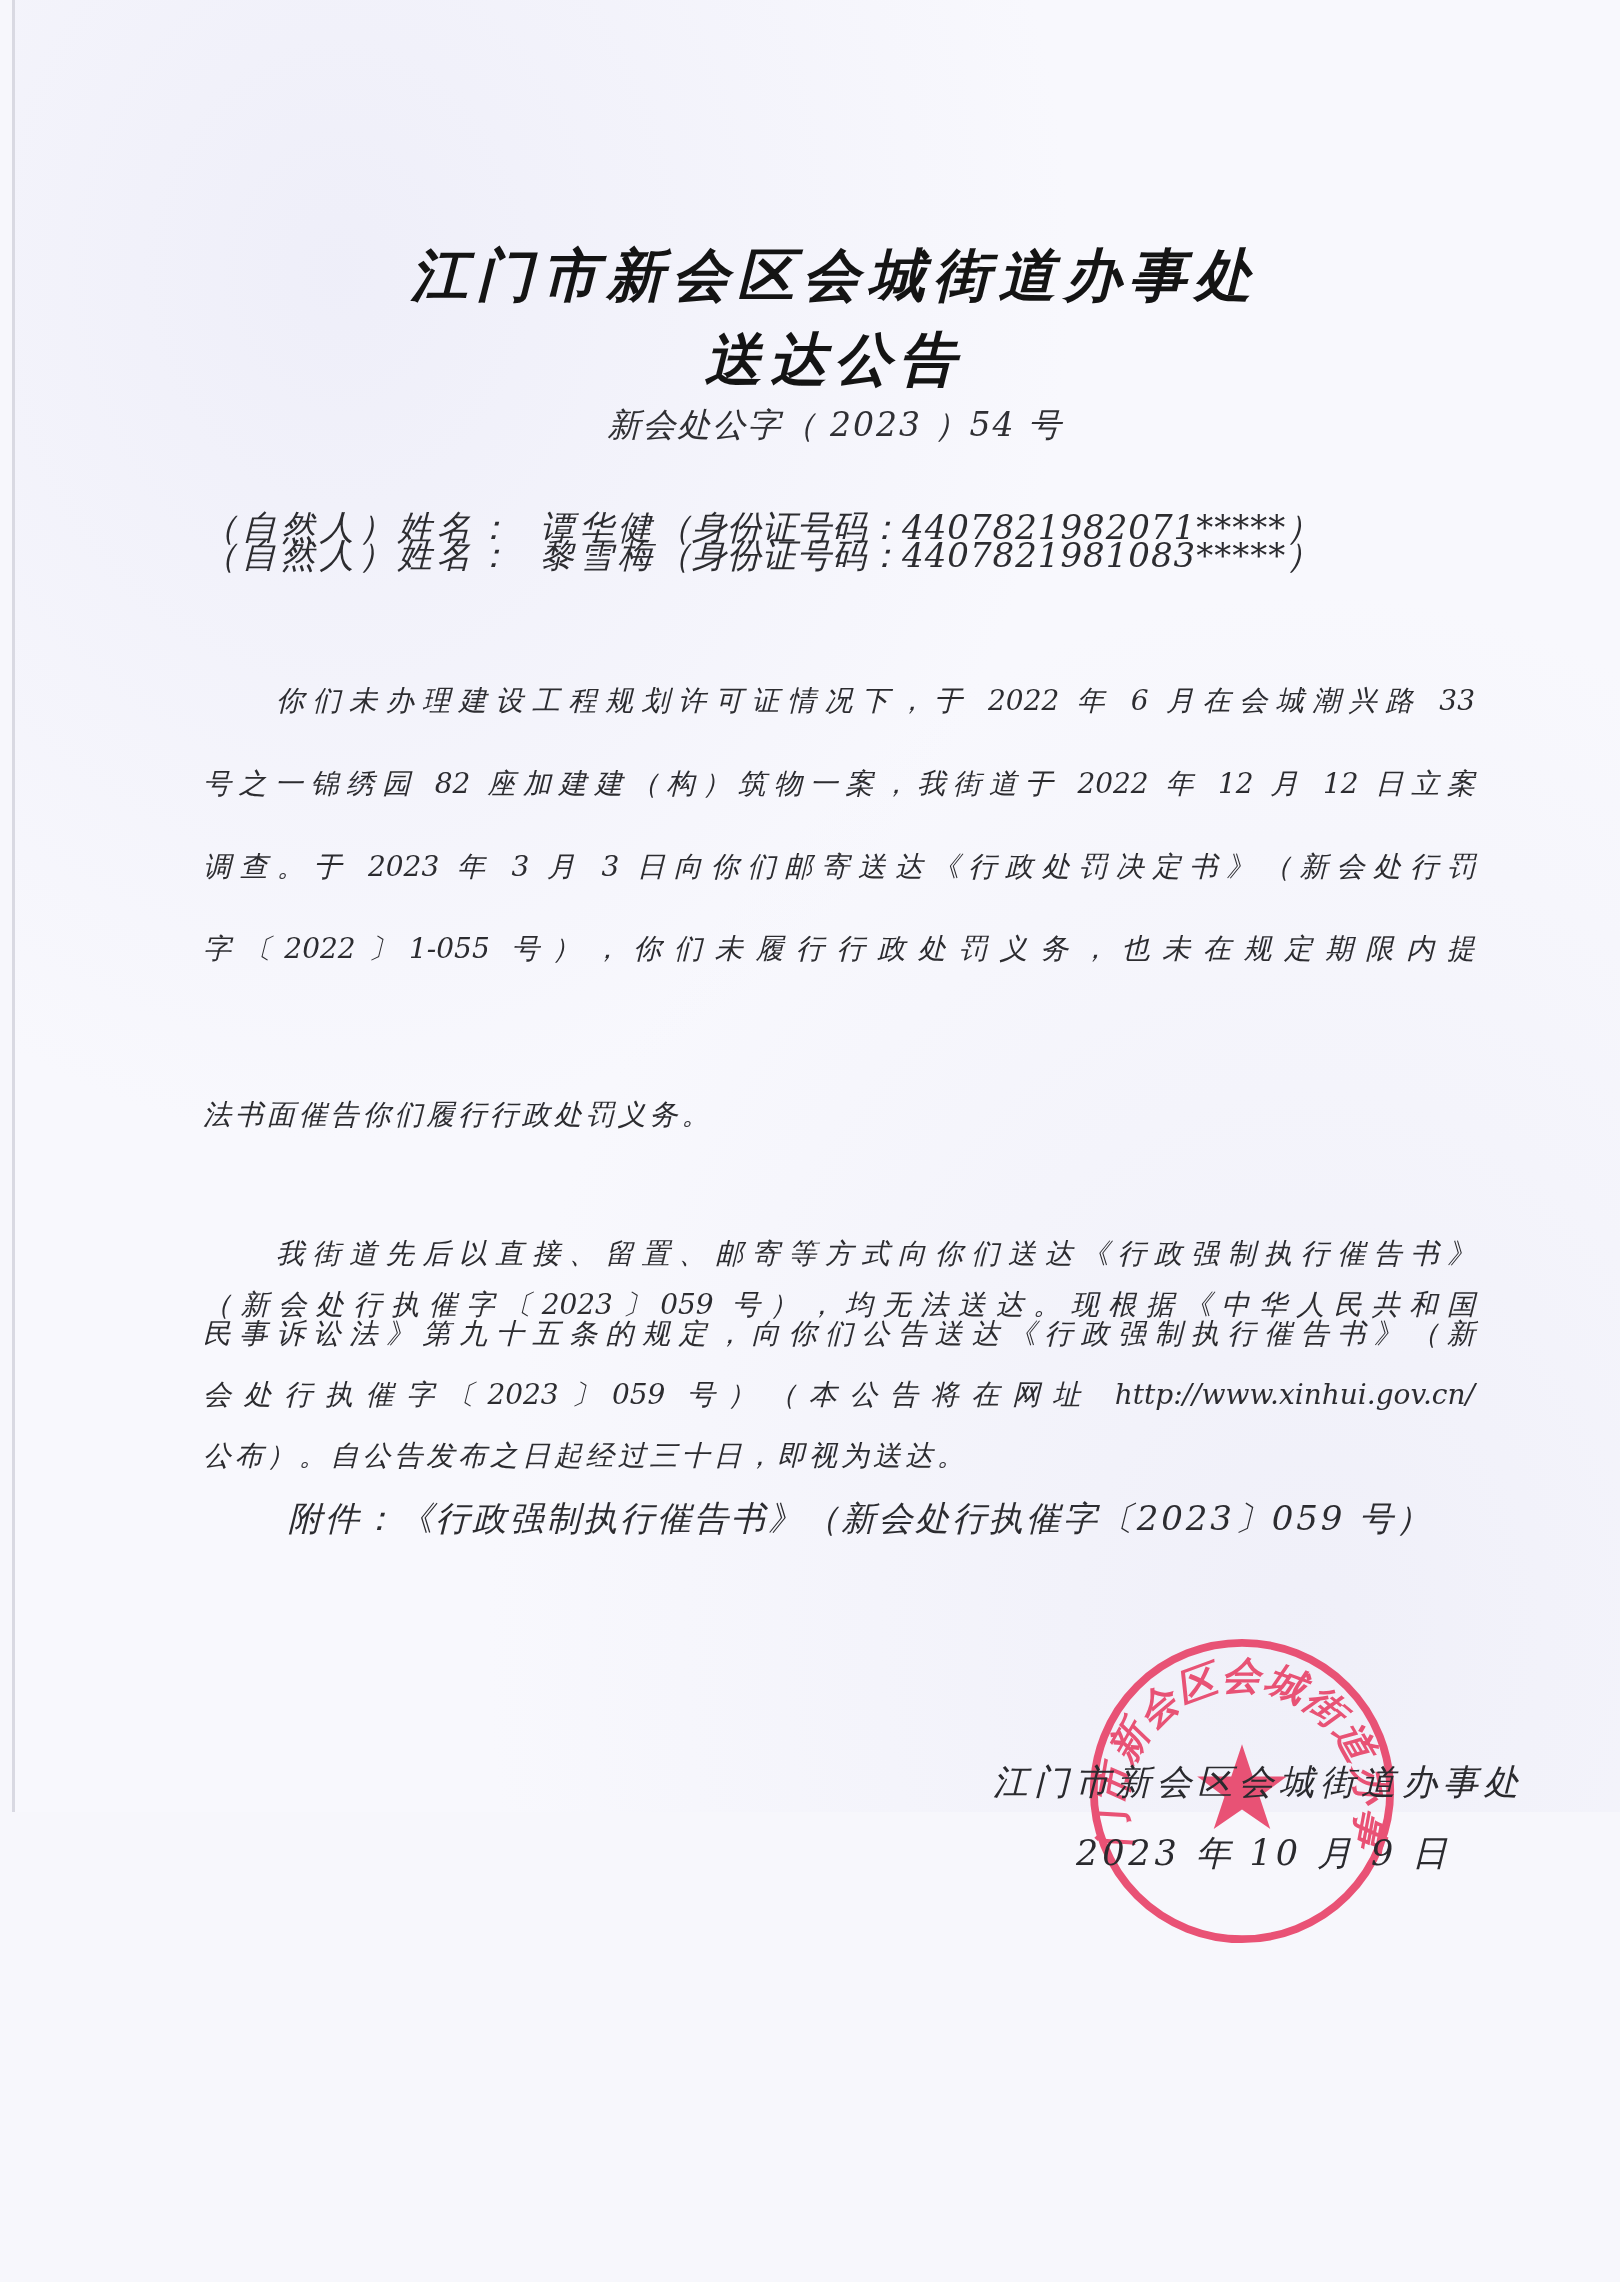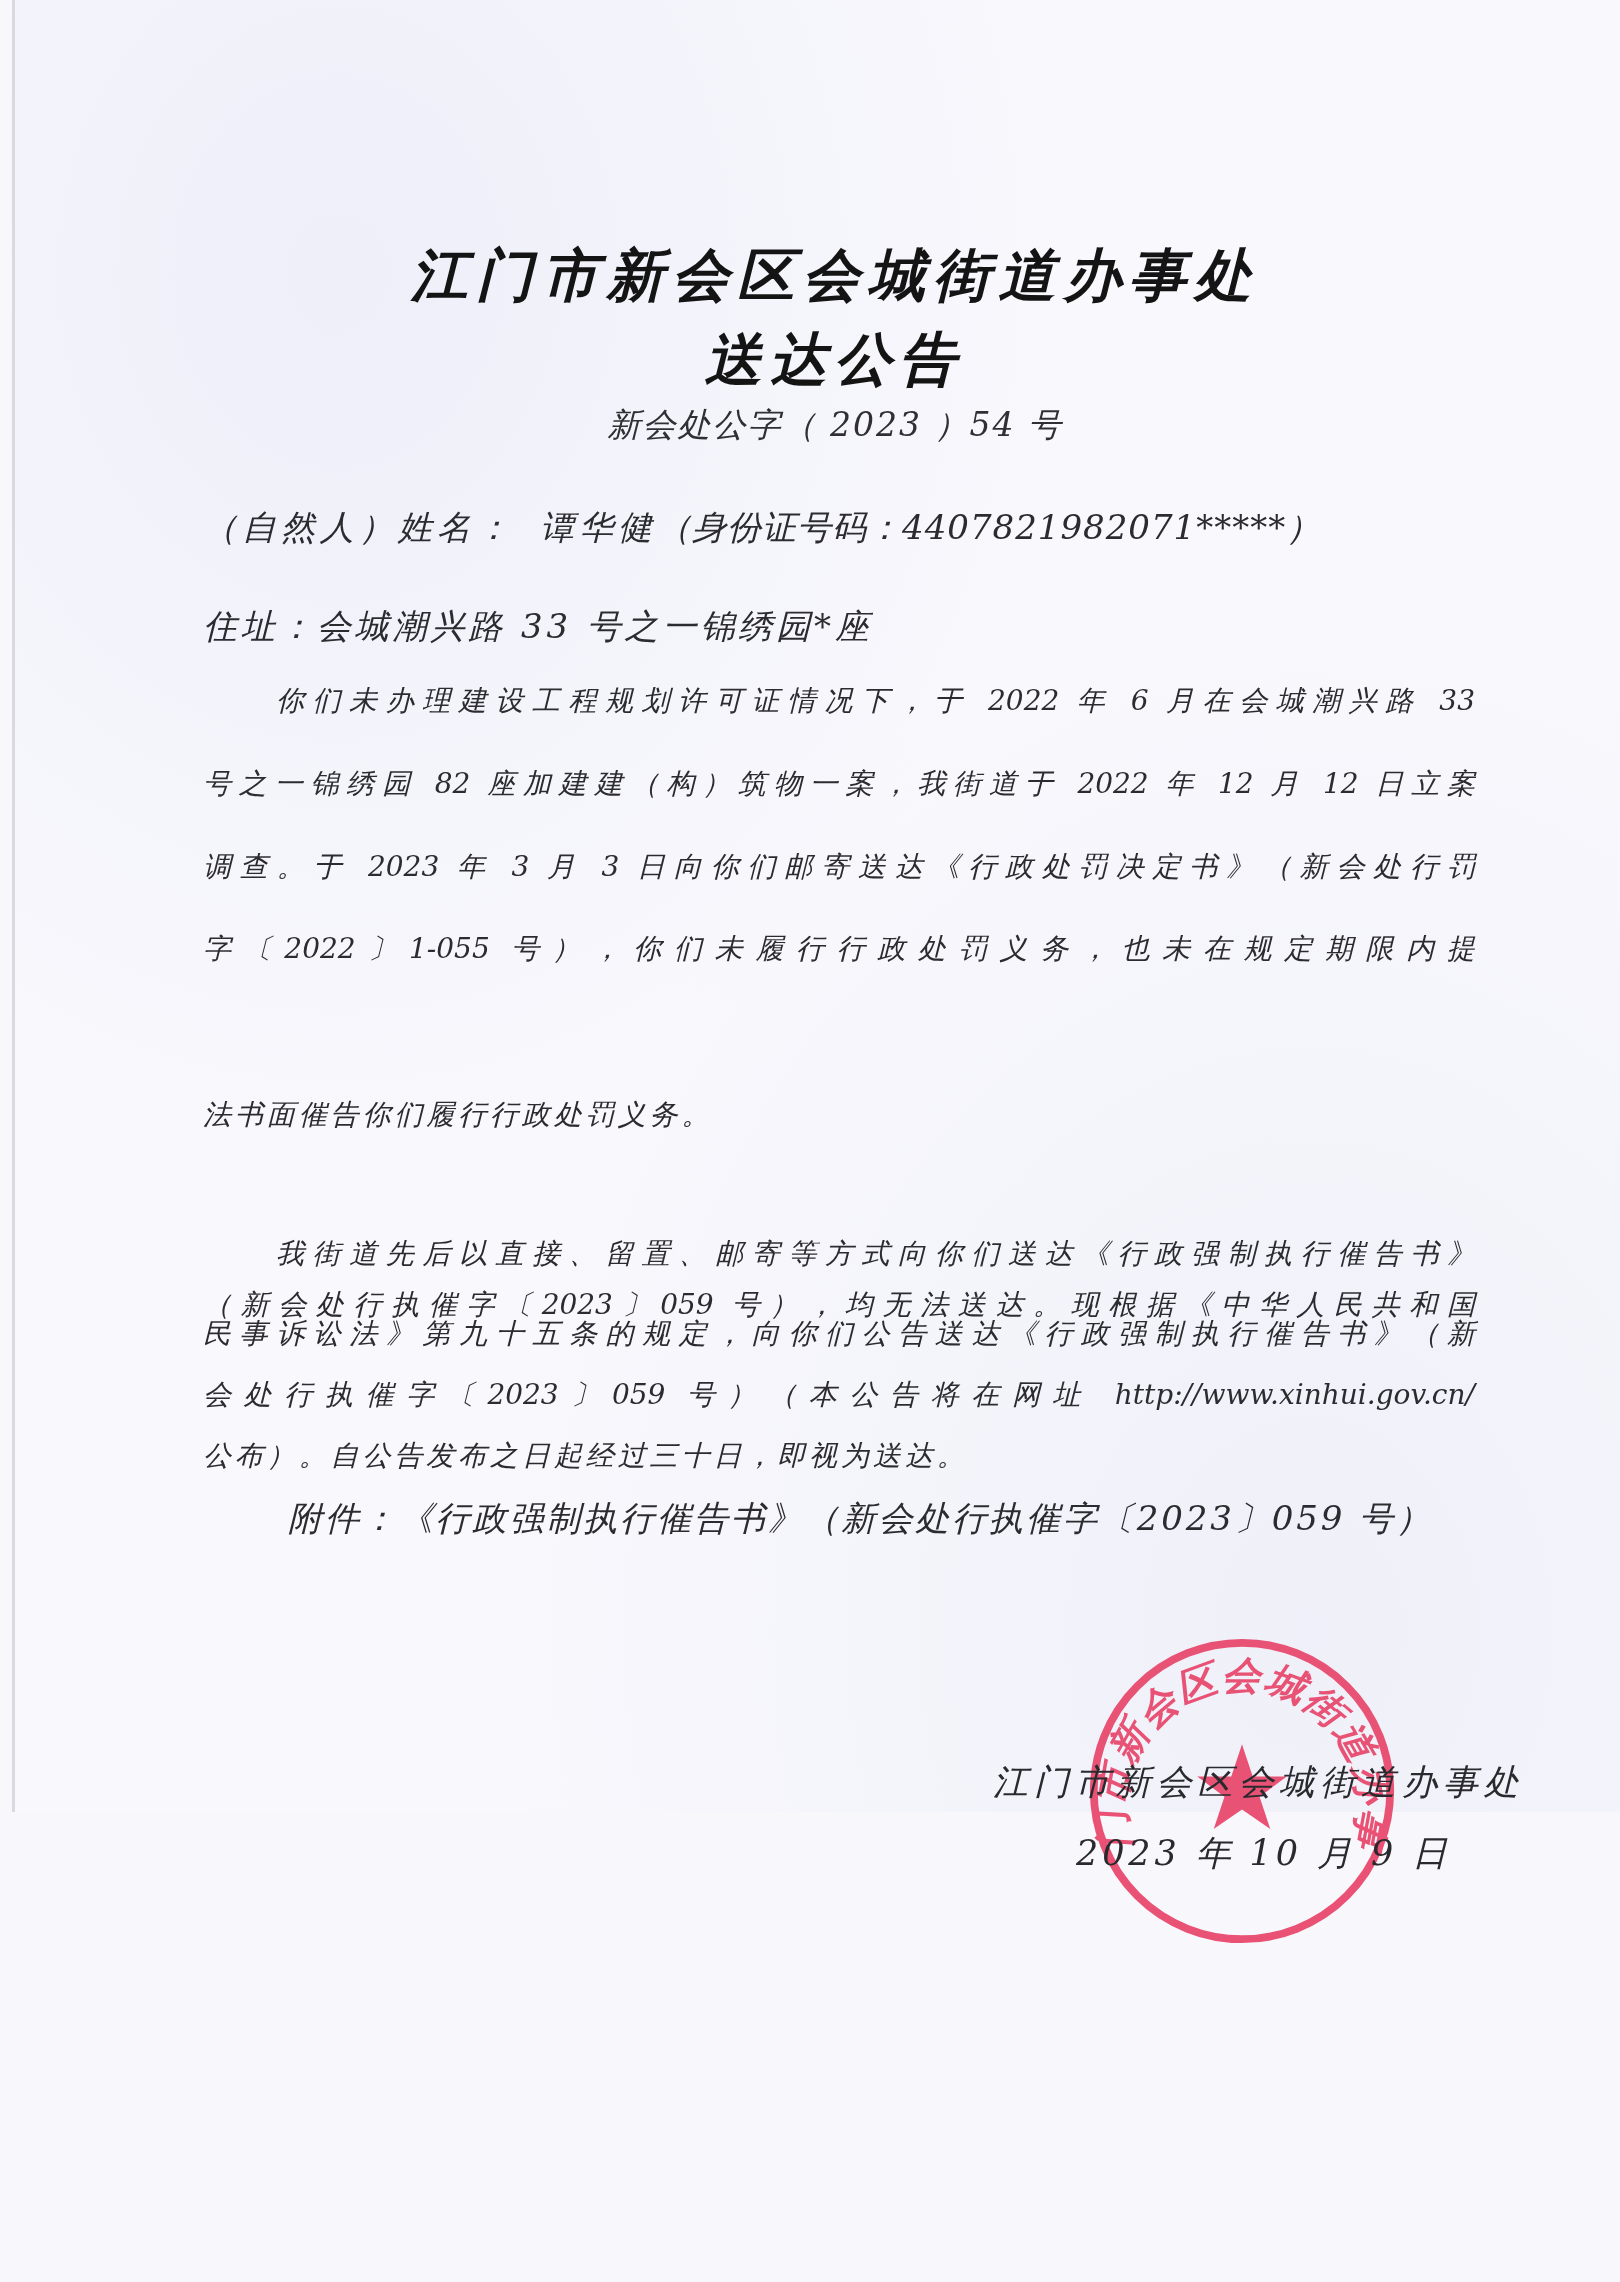--- a/index.html
+++ b/index.html
@@ -101,22 +101,22 @@
 
 <div class="page">
 
   <div class="title-line title-1">江门市新会区会城街道办事处</div>
   <div class="title-line title-2">送达公告</div>
   <div class="doc-no">新会处公字（ 2023 ）54 号</div>
 
   <div class="line party" style="top:469px;margin-top:39px;">
     <span>（自然人）姓名：</span><span style="display:inline-block;width:25px;"></span><span>谭华健</span><span style="letter-spacing:1px;">（身份证号码：4407821982071*****）</span>
   </div>
-  <div class="line" style="top:607px;">
-    <span>住址：</span><span>会城潮兴路 33 号之一锦绣园*座</span>
+  <div class="line party" style="top:536px;">
+    <span>（自然人）姓名：</span><span style="display:inline-block;width:25px;"></span><span>黎雪梅</span><span style="letter-spacing:1px;">（身份证号码：4407821981083*****）</span>
   </div>
 
   <div class="body-line first" style="top:681px;">你们未办理建设工程规划许可证情况下，于 2022 年 6 月在会城潮兴路 33</div>
   <div class="body-line" style="top:764px;">号之一锦绣园 82 座加建建（构）筑物一案，我街道于 2022 年 12 月 12 日立案</div>
   <div class="body-line" style="top:847px;">调查。于 2023 年 3 月 3 日向你们邮寄送达《行政处罚决定书》（新会处行罚</div>
   <div class="body-line" style="top:929px;">字〔2022〕1-055 号），你们未履行行政处罚义务，也未在规定期限内提</div>
   <div class="body-line last" style="top:1095px;">法书面催告你们履行行政处罚义务。</div>
 
   <div class="body-line first" style="top:1192px;margin-top:42px;">我街道先后以直接、留置、邮寄等方式向你们送达《行政强制执行催告书》</div>
   <div class="body-line" style="top:1253px;margin-top:32px;">（新会处行执催字〔2023〕059 号），均无法送达。现根据《中华人民共和国</div>

